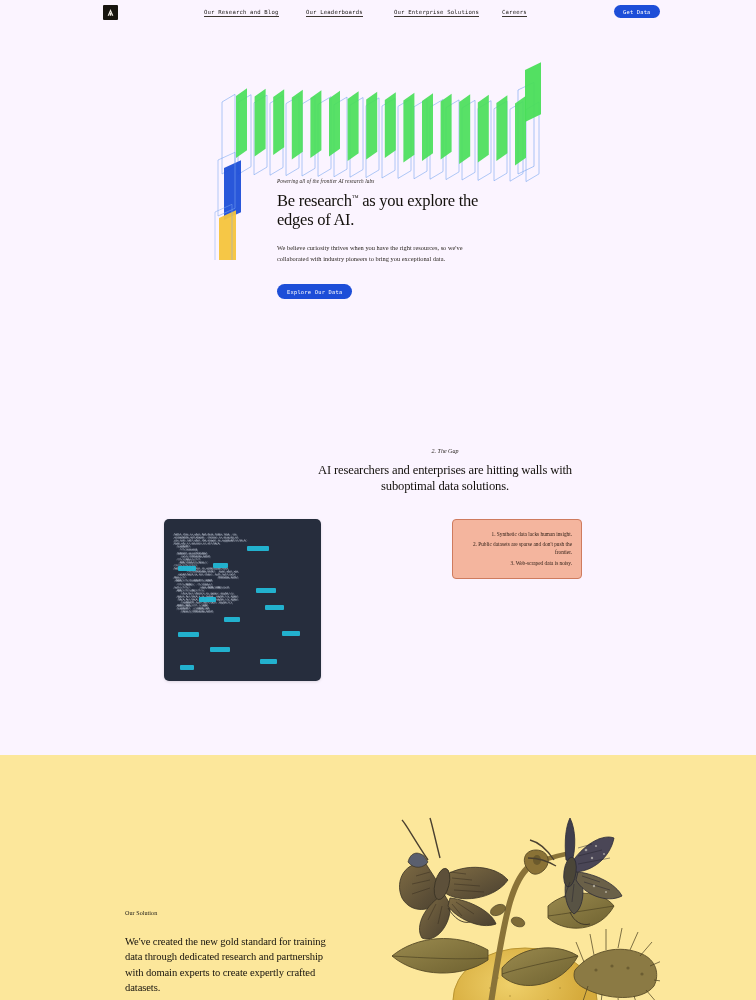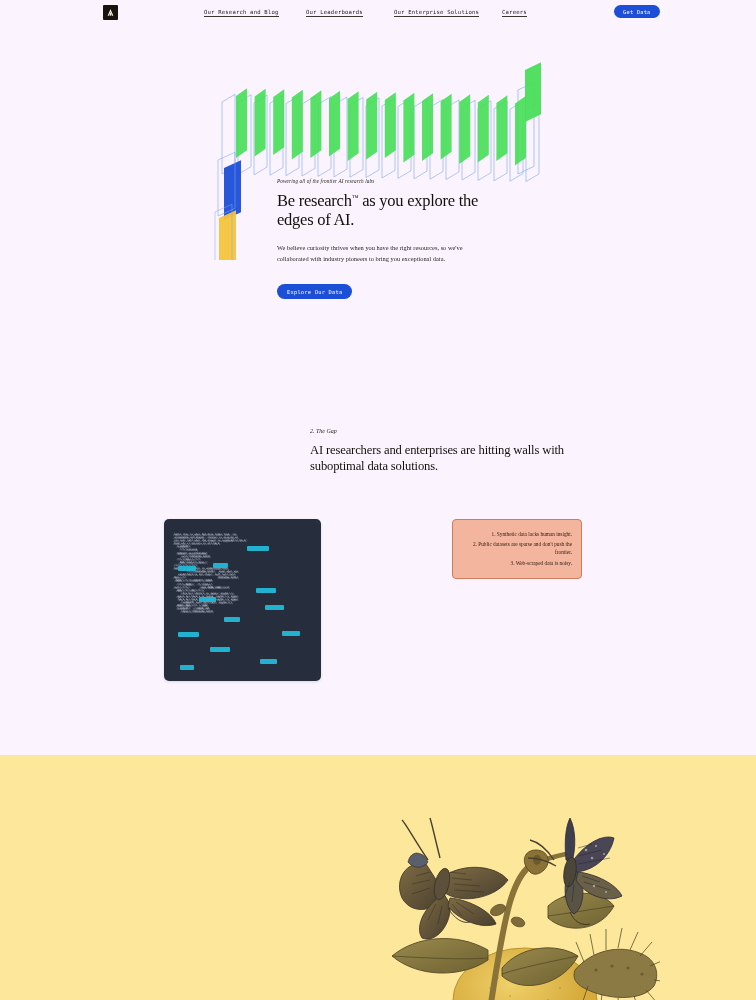--- a/index.html
+++ b/index.html
@@ -69,21 +69,21 @@
     width:205px; margin-bottom:16px;
   }
   .btn-primary{
     display:inline-block; background:#1d4ed8; color:#fff;
     font-family:"DejaVu Sans Mono", monospace;
     font-size:5.4px; letter-spacing:.22px;
     border:none; border-radius:9px; padding:4.5px 10px; cursor:pointer;
   }
 
   
-  .gap-head{ position:absolute; right:176px; top:428px; width:270px; text-align:left; z-index:20; }
+  .gap-head{ position:absolute; right:176px; top:448px; width:270px; text-align:center; z-index:20; }
   .gap-label{
     font-family:"Liberation Serif", serif; font-style:italic;
     font-size:6px; color:#2a2520; margin-bottom:9px;
   }
   .gap-h2{
     font-size:12.6px; line-height:1.26; color:#14110d;
     font-weight:400; letter-spacing:-.15px;
   }
 
   .code-panel{
@@ -305,20 +305,24 @@
   <div class="chip" style="left:16px;  top:146px; width:14px;"></div>
 </div>
 
 <div class="problem-box">
   <div class="problem-item">1. Synthetic data lacks human insight.</div>
   <div class="problem-item">2. Public datasets are sparse and don't push the frontier.</div>
   <div class="problem-item">3. Web-scraped data is noisy.</div>
 </div>
 
 <div class="solution">
+  <div class="sol-copy">
+    <div class="sol-label">Our Solution</div>
+    <h2 class="sol-h2">We've created the new gold standard for training data through dedicated research and partnership with domain experts to create expertly crafted datasets.</h2>
+  </div>
 
   <svg class="botanical" viewBox="0 0 290 200">
     <defs>
       <linearGradient id="lf" x1="0" y1="0" x2="1" y2="1">
         <stop offset="0" stop-color="#9a8a4e"></stop>
           <stop offset="1" stop-color="#6e6130"></stop>
       </linearGradient>
       <linearGradient id="mw" x1="0" y1="0" x2="1" y2="1">
         <stop offset="0" stop-color="#7e6b43"></stop>
           <stop offset="1" stop-color="#4a4030"></stop>

